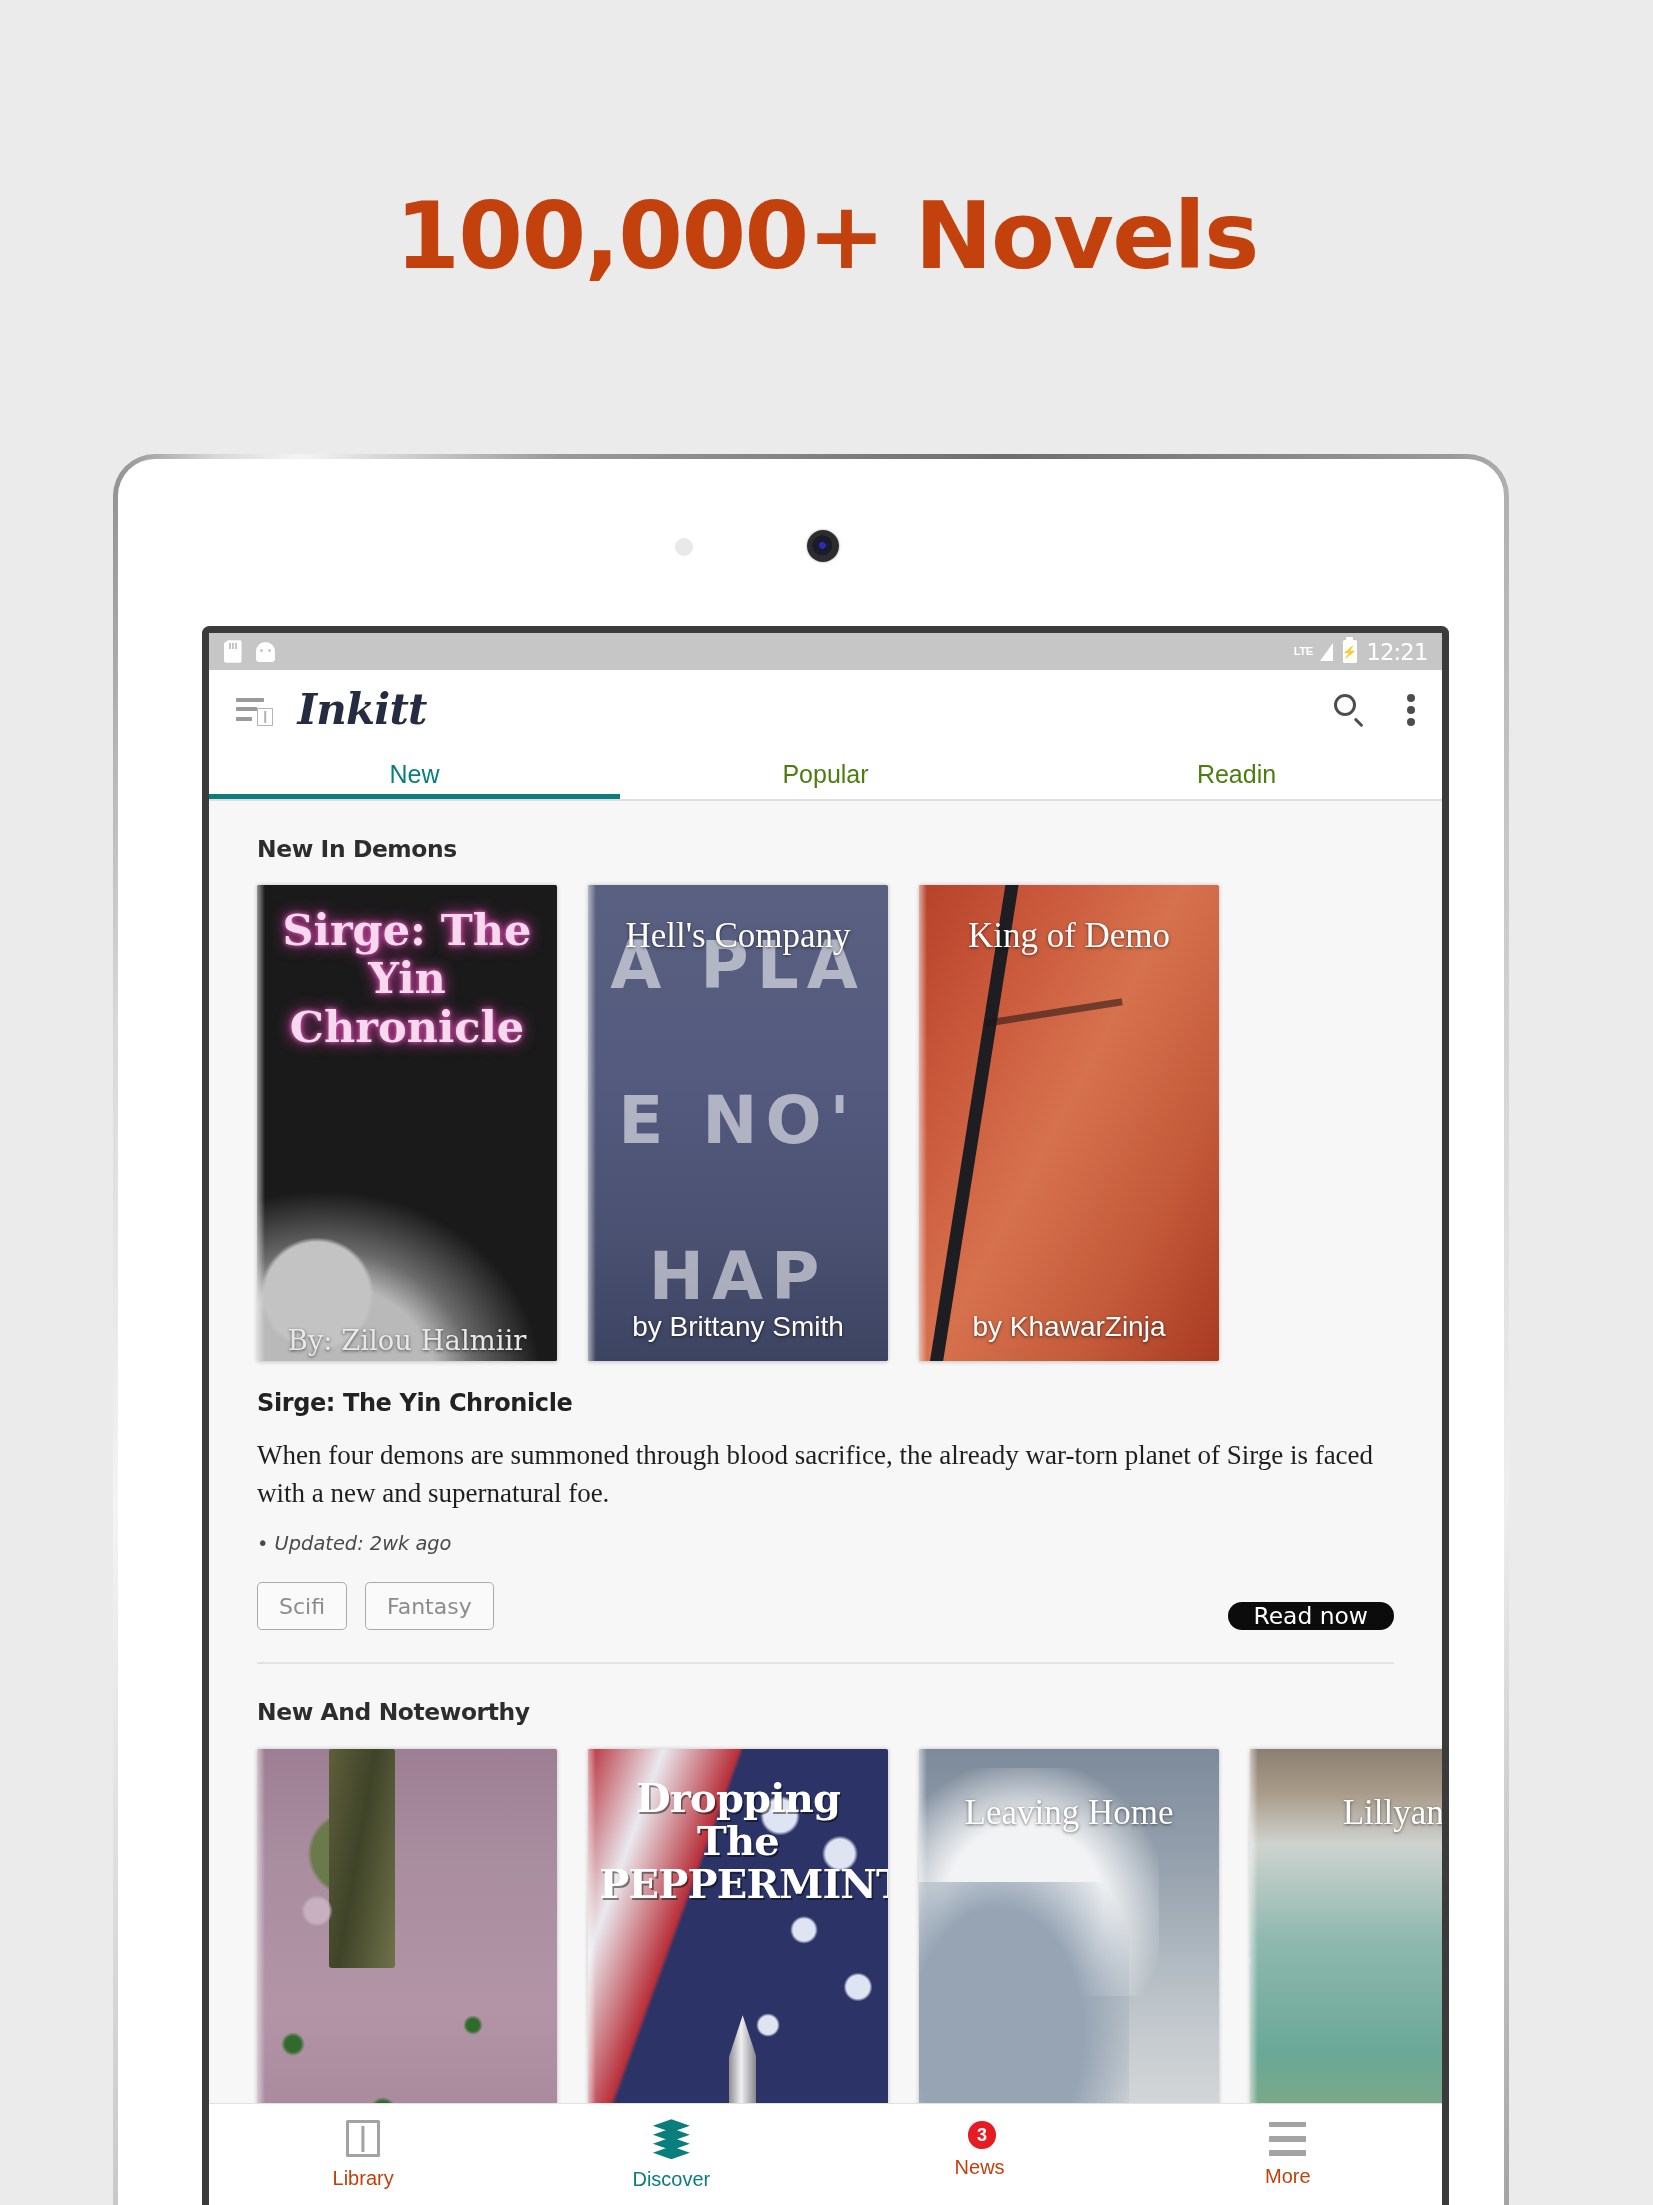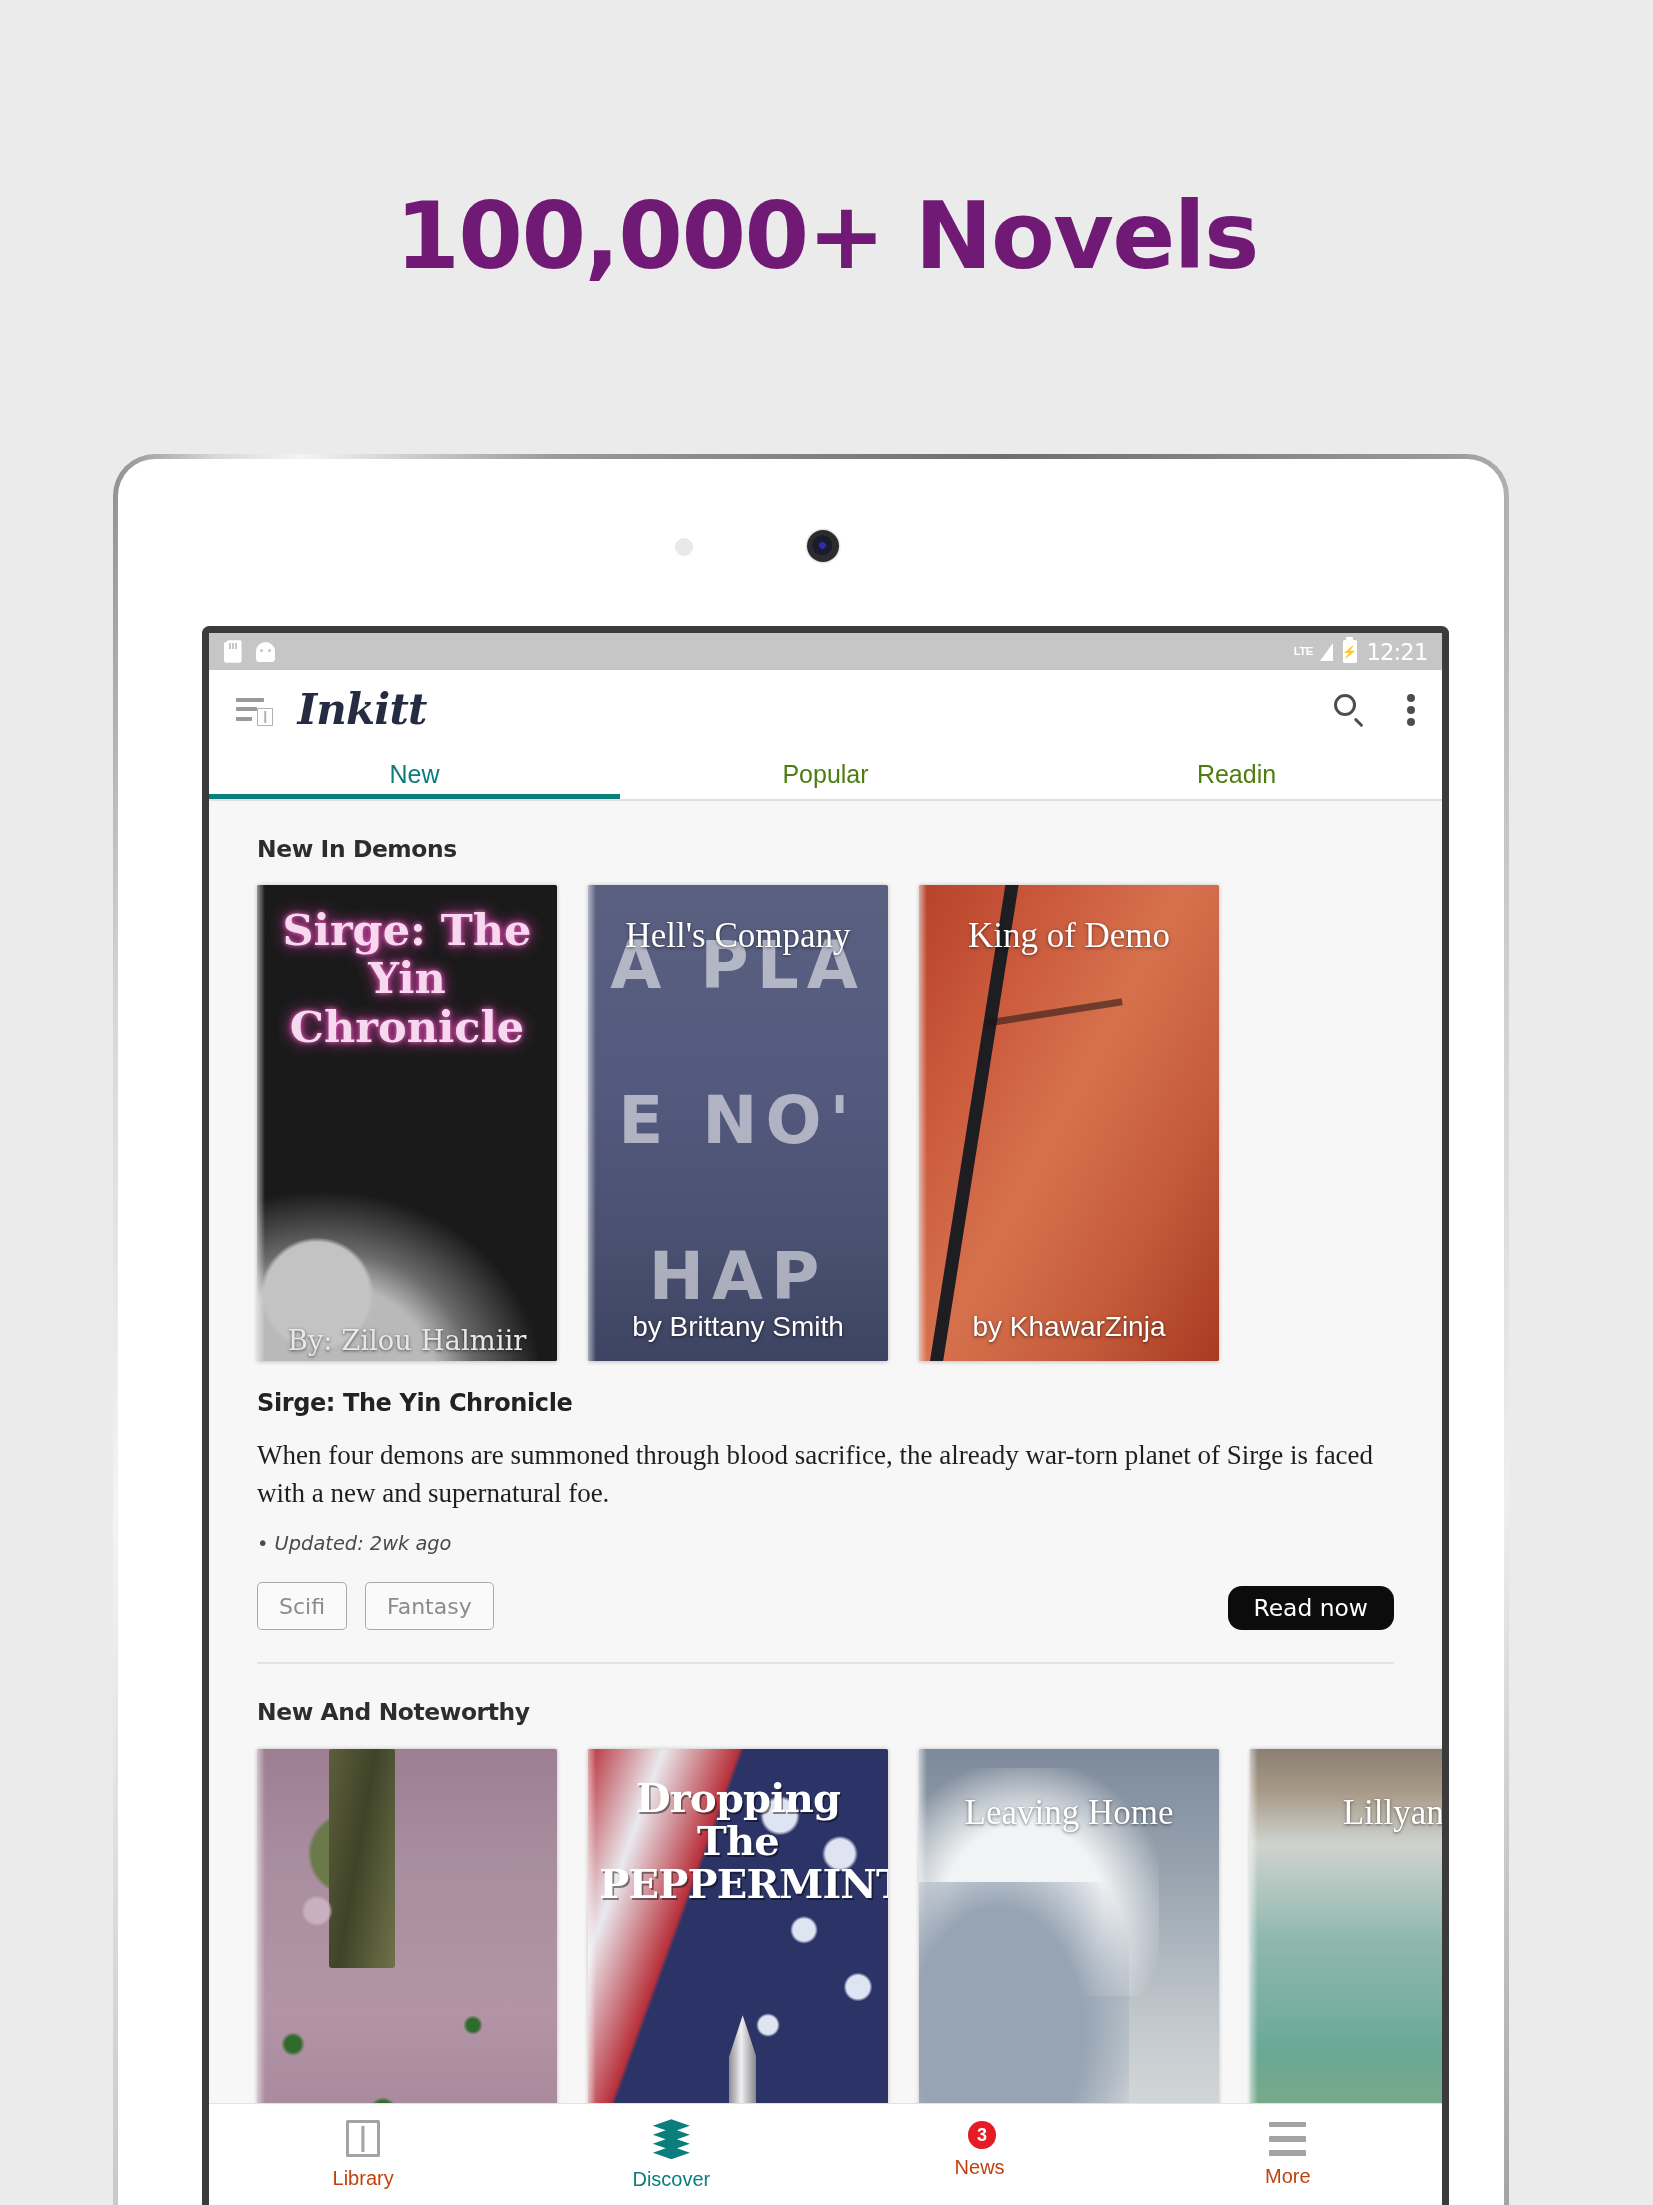--- a/index.html
+++ b/index.html
@@ -11,21 +11,21 @@
     position:relative;
   }
 
   
   .headline{
     position:absolute;top:182px;left:0;width:1653px;
     text-align:center;
     font-size:93px;
     font-weight:700;
     letter-spacing:-1.6px;
-    color:#701a75;
+    color:#c2410c;
     font-family:"DejaVu Sans", sans-serif;
   }
 
   
   .device{
     position:absolute;
     left:113px;top:454px;
     width:1396px;height:1808px;
     border-radius:42px 42px 0 0;
     background:linear-gradient(100deg,#8e8e8e 0%,#d8d8d8 6%,#f4f4f4 11%,#9a9a9a 26%,#6e6e6e 52%,#9a9a9a 78%,#efefef 92%,#9c9c9c 100%);
@@ -266,21 +266,21 @@
   .detail .meta{margin:19.4px 0 0 0;font-size:19.4px;color:#4a4a4a;font-style:italic;
      font-family:"DejaVu Sans",sans-serif;}
   .detail-row{display:flex;align-items:flex-end;margin-top:27.4px;}
   .tagbtn{
     border:1.6px solid #a9a9a9;border-radius:4.8px;background:#fafafa;
     padding:10.5px 21px;font-size:22px;color:#8c8c8c;margin-right:18px;
     font-family:"DejaVu Sans",sans-serif;cursor:pointer;
   }
   .readbtn{
     margin-left:auto;background:#0c0c0c;color:#fff;border:none;border-radius:14px;
-    padding:8px 26px;font-size:23.4px;cursor:pointer;
+    padding:0 26px;font-size:23.4px;cursor:pointer;
     font-family:"DejaVu Sans",sans-serif;
   }
   .hr{height:1.6px;background:#e3e3e3;margin:32px 48px 0 48px;}
 
   
   .bottomnav{
     position:absolute;left:0;right:0;bottom:0;height:102px;
     background:#fff;border-top:1.6px solid #e2e2e2;
     display:flex;align-items:center;z-index:20;
   }

